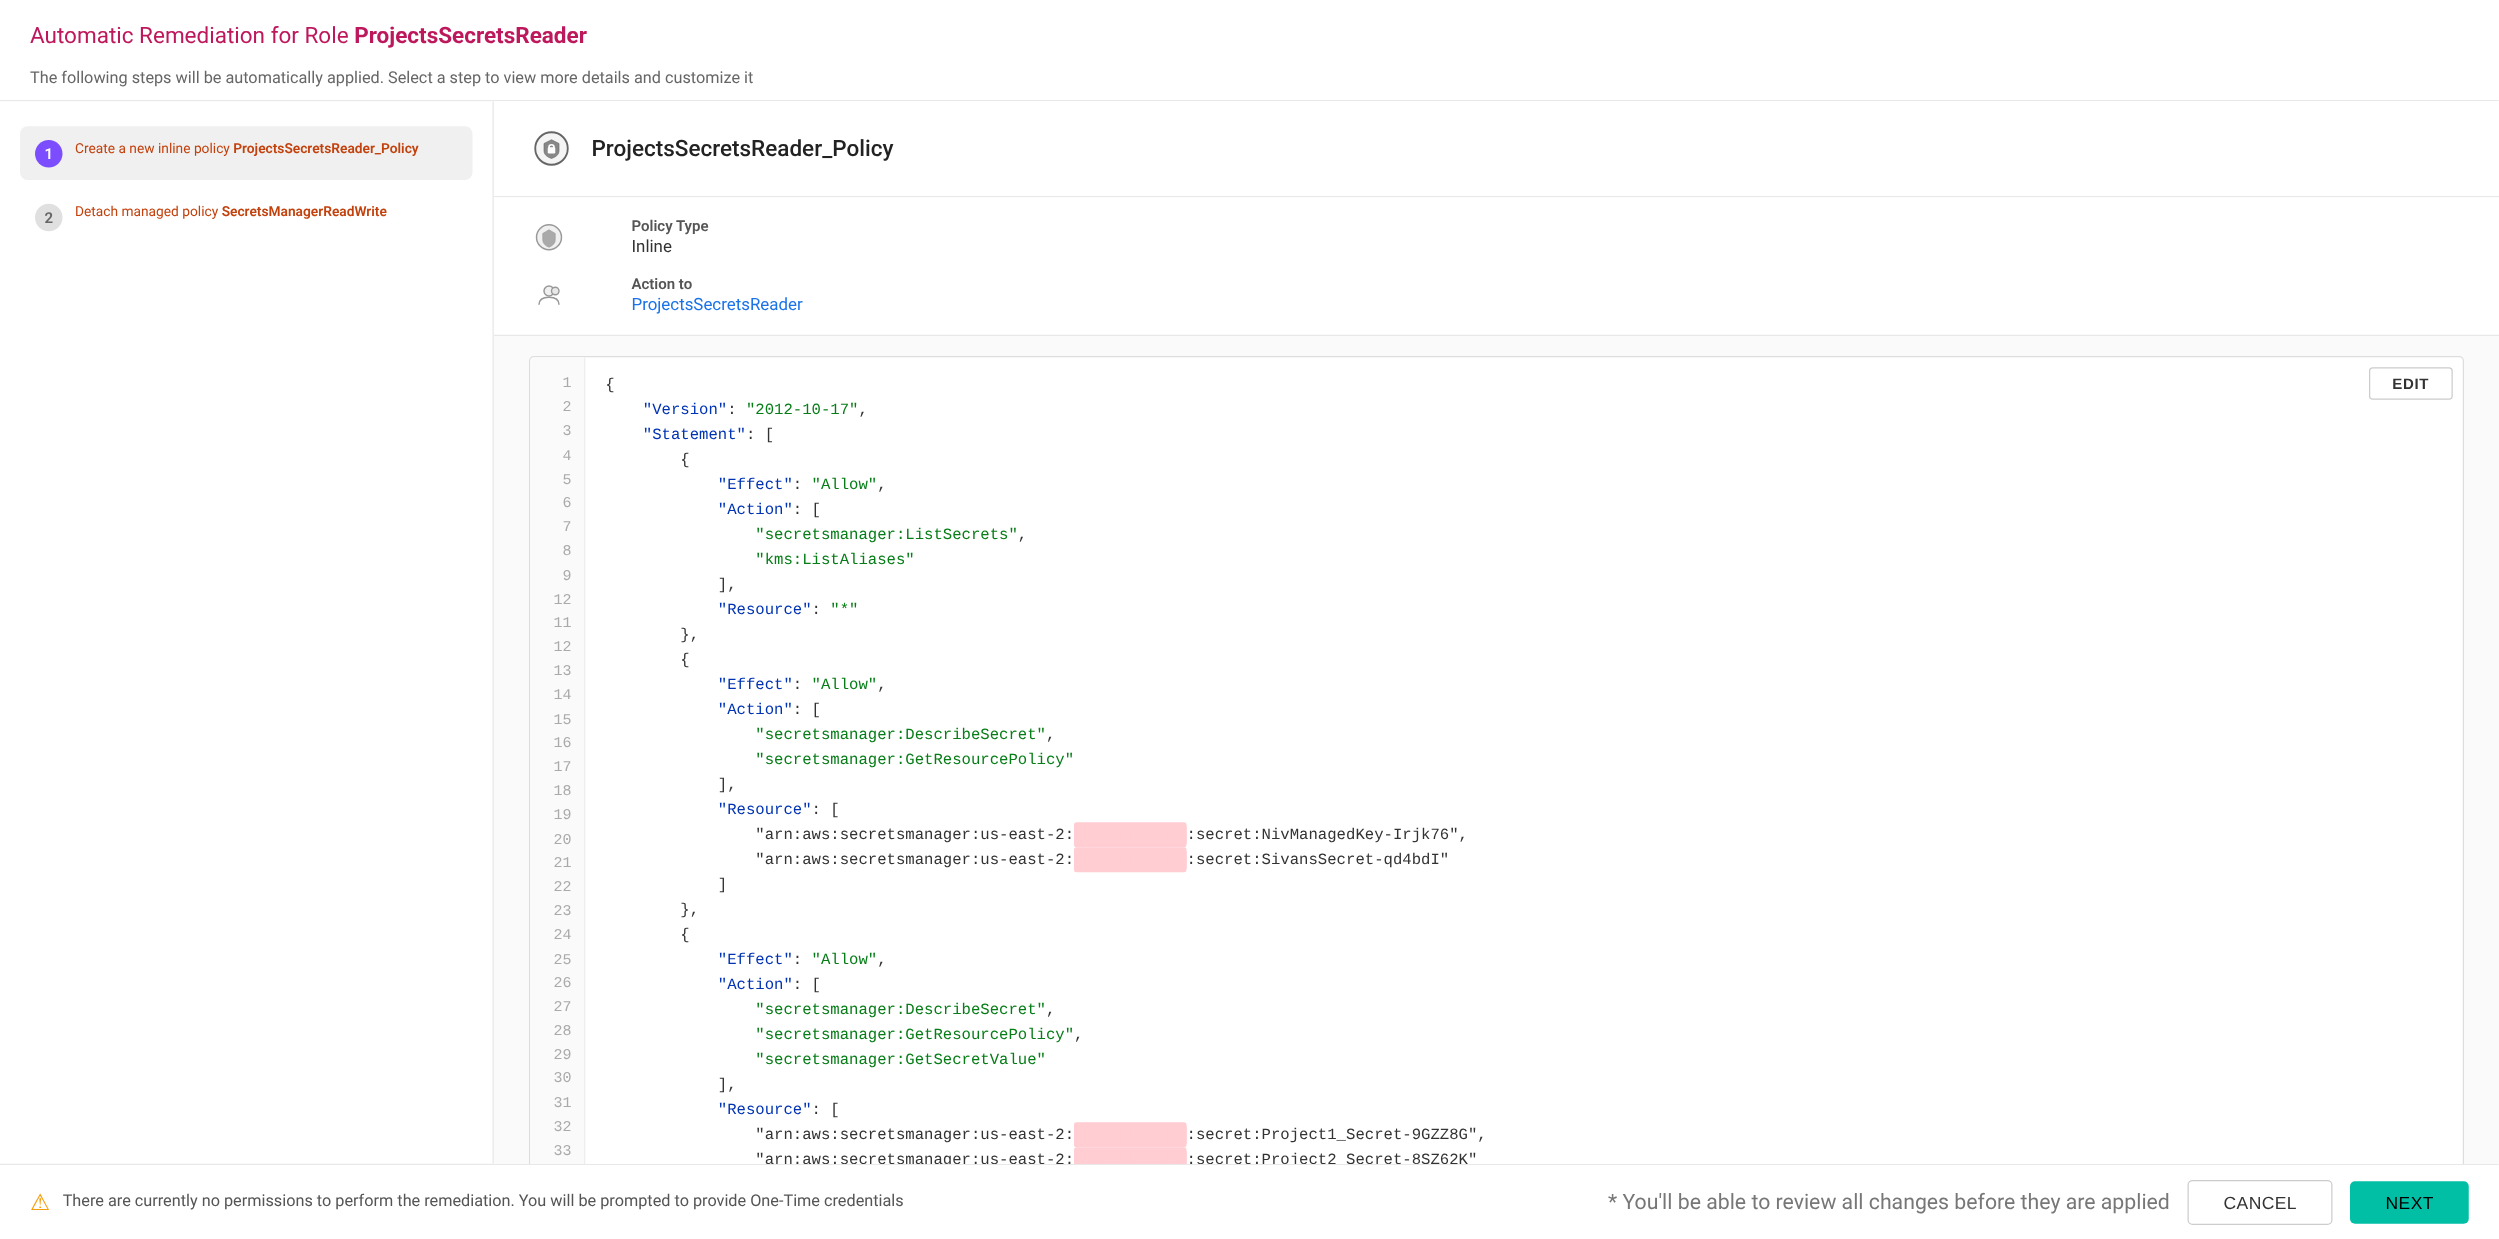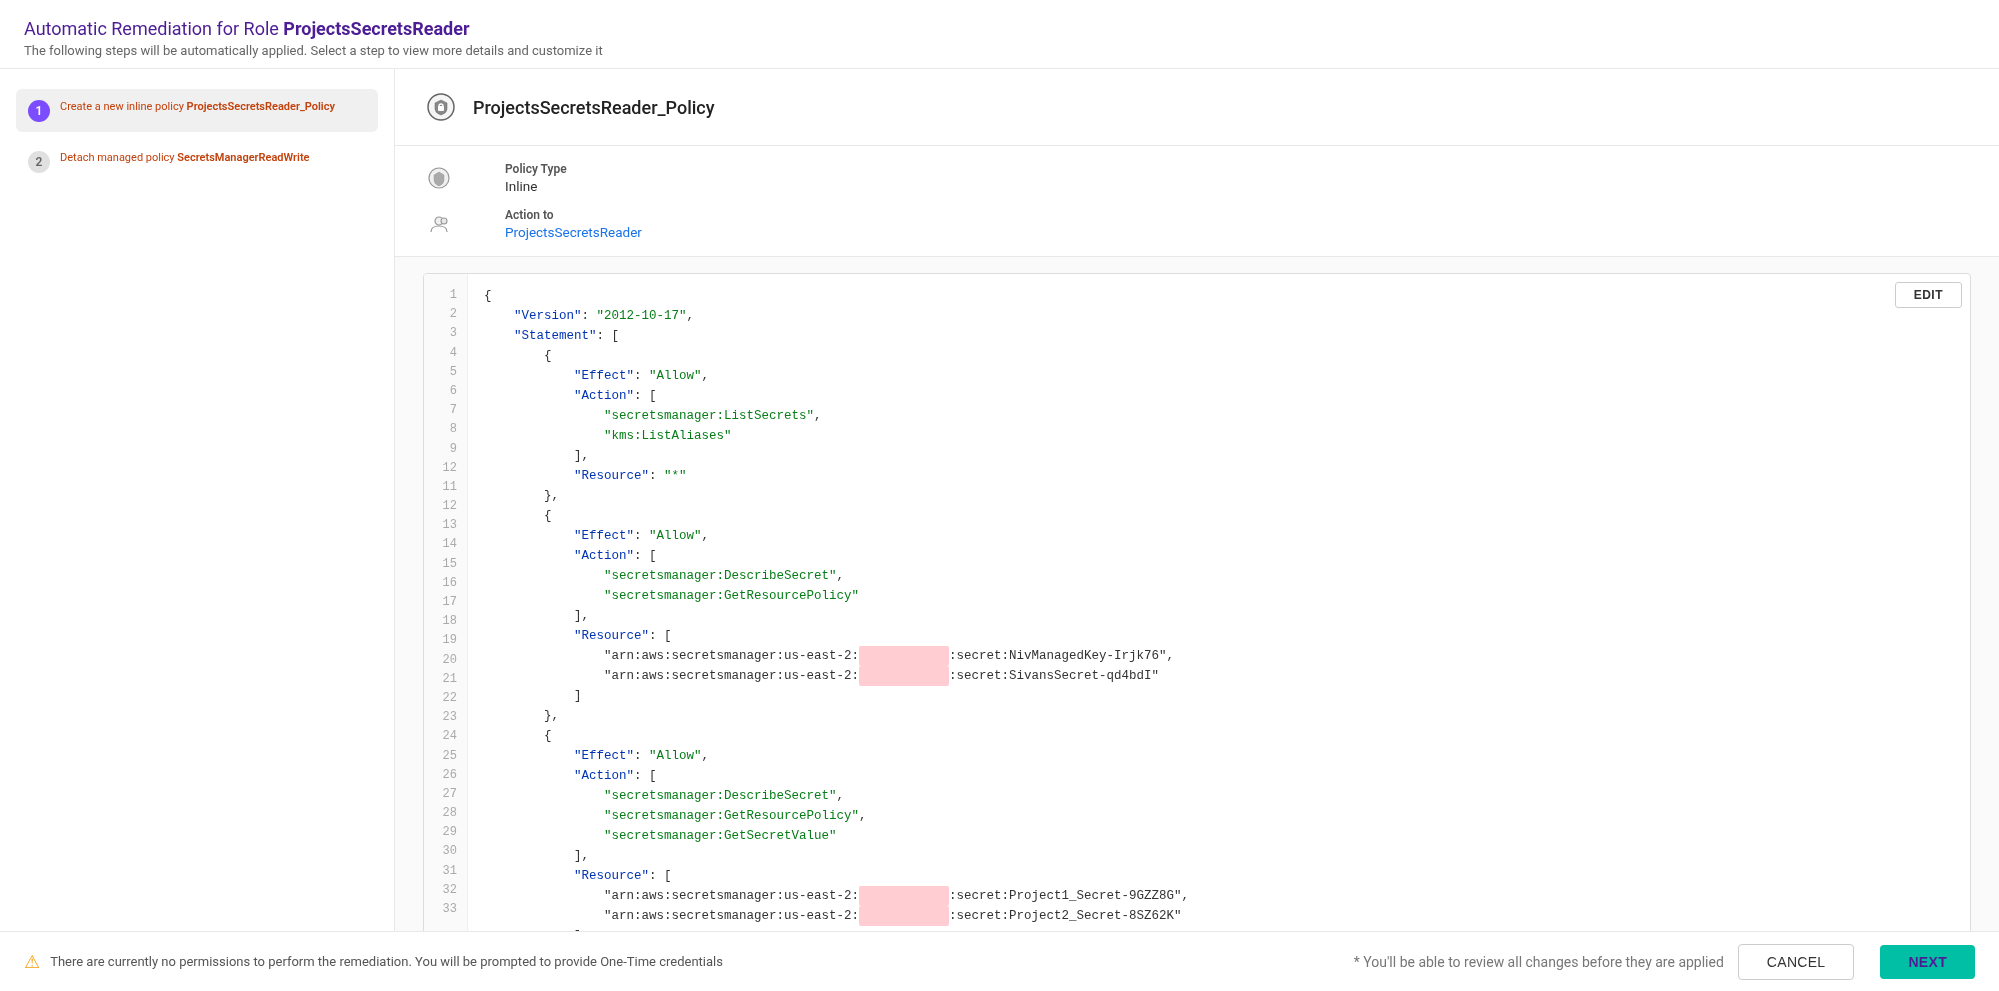--- a/index.html
+++ b/index.html
@@ -17,22 +17,22 @@
 
     
     .page-header {
       padding: 18px 24px 10px 24px;
       border-bottom: 1px solid #e8e8e8;
       background: #fff;
     }
     .page-title {
       font-size: 18px;
       font-weight: 400;
-      color: #4c1d95;
-      margin-bottom: 4px;
+      color: #be185d;
+      margin-bottom: 16px;
     }
     .page-title strong { font-weight: 700; }
     .page-subtitle {
       font-size: 13px;
       color: #666;
     }
 
     
     .main-content {
       display: flex;
@@ -249,45 +249,44 @@
     .warning-icon {
       color: #f59e0b;
       font-size: 18px;
     }
     .footer-right {
       display: flex;
       align-items: center;
       gap: 14px;
     }
     .footer-note {
-      font-size: 14px;
+      font-size: 17px;
       color: #777;
     }
     .btn-cancel {
       padding: 9px 28px;
       border: 1px solid #ccc;
       background: #fff;
       font-size: 14px;
       font-weight: 500;
       color: #333;
       border-radius: 4px;
       cursor: pointer;
       letter-spacing: 0.3px;
     }
     .btn-next {
       padding: 9px 28px;
       border: none;
       background: #00bfa5;
       font-size: 14px;
-      font-weight: 700;
-      color: #4c1d95;
+      font-weight: 400;
+      color: #000000;
       border-radius: 4px;
       cursor: pointer;
       letter-spacing: 0.3px;
-      margin-left: 12px;
     }
   </style>
 </head>
 <body>
 
 <div class="page-header">
   <div class="page-title">
     <span>Automatic Remediation</span><span> for Role </span><strong>ProjectsSecretsReader</strong>
   </div>
   <div class="page-subtitle">The following steps will be automatically applied. Select a step to view more details and customize it</div>

